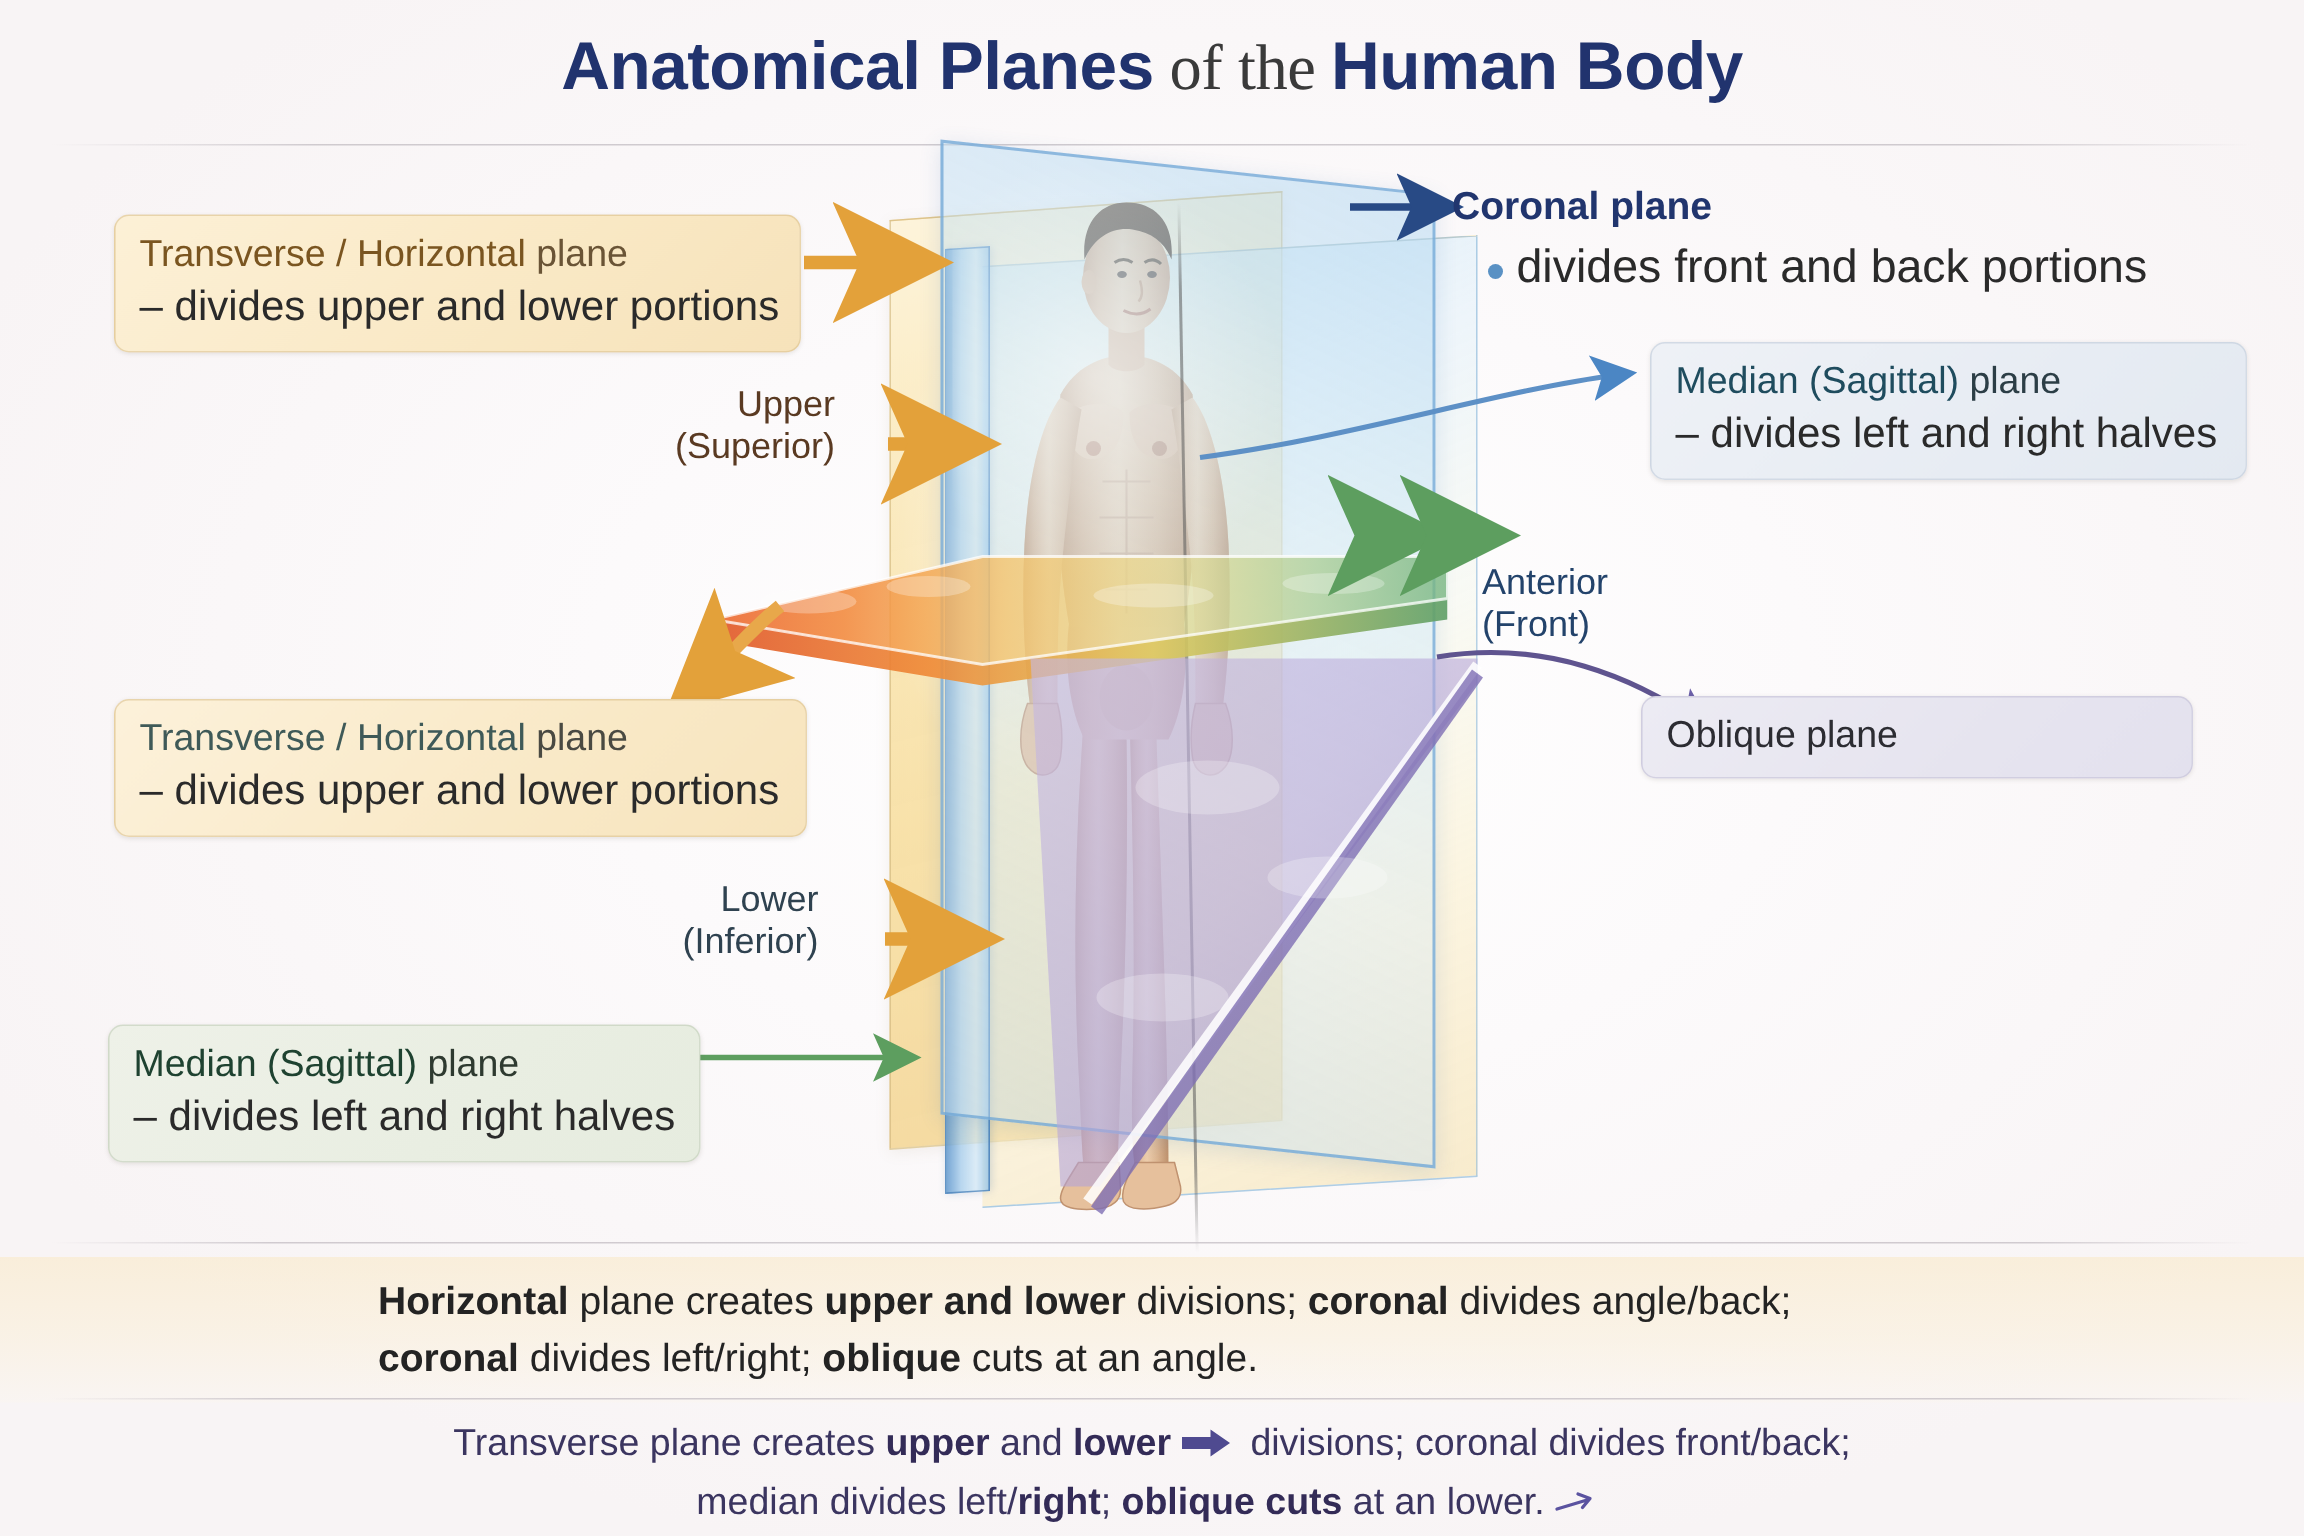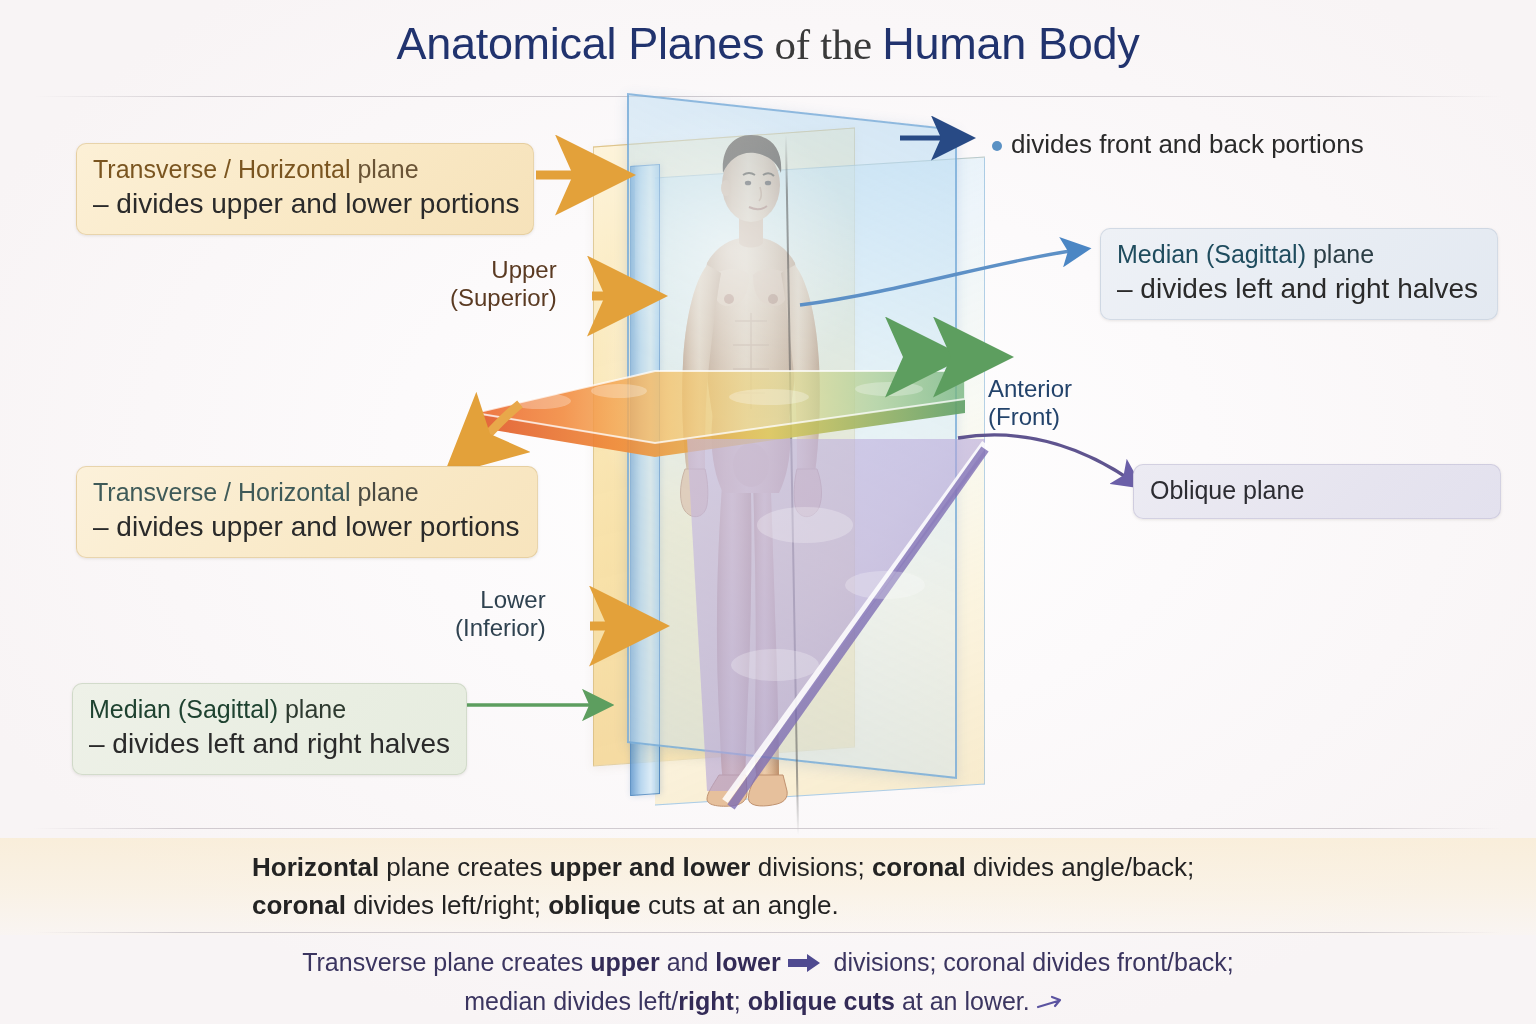--- a/index.html
+++ b/index.html
@@ -23,21 +23,21 @@
     position: absolute;
     top: 18px; left: 0; right: 0;
     text-align: center;
   }
   .title {
     font-family: "Liberation Sans", sans-serif;
     font-size: 45px;
     letter-spacing: -0.3px;
     white-space: nowrap;
   }
-  .title .b { font-weight: normal; color: #21336e; margin-top: 10px; }
+  .title .b { font-weight: bold; color: #21336e; margin-top: 10px; }
   .title .n { font-weight: normal; color: #3a3a3a; font-family: "Liberation Serif", serif; font-size: 43px;}
   .title-rule {
     position: absolute;
     top: 96px; left: 34px; right: 34px;
     height: 1px;
     background: linear-gradient(90deg, rgba(210,205,210,0) 0%, rgba(200,195,200,.85) 12%, rgba(200,195,200,.85) 88%, rgba(210,205,210,0) 100%);
   }
 
   
   #illus {
@@ -175,21 +175,21 @@
 
   .c-median-right {
     left: 1100px; top: 228px; width: 398px;
     background: linear-gradient(135deg, #eef1f6 0%, #e7ecf3 60%, #e3e9f1 100%);
     border: 1px solid rgba(190,200,215,.55);
   }
   .c-median-right .hd { color: #1f4c5e; }
   .c-median-right .rg { color: #2c3e46; }
 
   .c-oblique {
-    left: 1133px; top: 464px; width: 368px;
+    left: 1094px; top: 464px; width: 368px;
     background: linear-gradient(135deg, #ecebf3 0%, #e6e4ef 60%, #e3e1ee 100%);
     border: 1px solid rgba(192,188,212,.55);
   }
   .c-oblique .hd { color: #2c2c32; }
 
   .c-median-left {
     left: 72px; top: 683px; width: 395px;
     background: linear-gradient(135deg, #eef1e8 0%, #e9eee2 60%, #e6ecdf 100%);
     border: 1px solid rgba(190,203,180,.55);
   }
@@ -199,21 +199,21 @@
   
   .c-coronal {
     position: absolute;
     left: 968px; top: 122px;
   }
   .c-coronal .hd {
     font-size: 26px; font-weight: bold; color: #21356e;
     white-space: nowrap;
   }
   .c-coronal .sub {
-    font-size: 26px; color: #2a2a2a;
+    font-size: 31px; color: #2a2a2a;
     white-space: nowrap;
     margin-top: 7px; margin-left: 24px;
   }
   .c-coronal .dot {
     display: inline-block;
     width: 10px; height: 10px;
     border-radius: 50%;
     background: #5a91c4;
     margin-right: 9px;
     vertical-align: 2px;
@@ -479,20 +479,21 @@
   </div>
 
   <div class="callout c-transverse-2">
     <div class="l1">
       <span class="hd">Transverse / Horizontal</span><span class="rg"> plane</span>
     </div>
     <div class="l2">– divides upper and lower portions</div>
   </div>
 
   <div class="c-coronal">
+    <div class="hd">Coronal plane</div>
     <div class="sub">
       <span class="dot"></span><span>divides front and back portions</span>
     </div>
   </div>
 
   <div class="callout c-median-right">
     <div class="l1">
       <span class="hd">Median (Sagittal)</span><span class="rg"> plane</span>
     </div>
     <div class="l2">– divides left and right halves</div>

